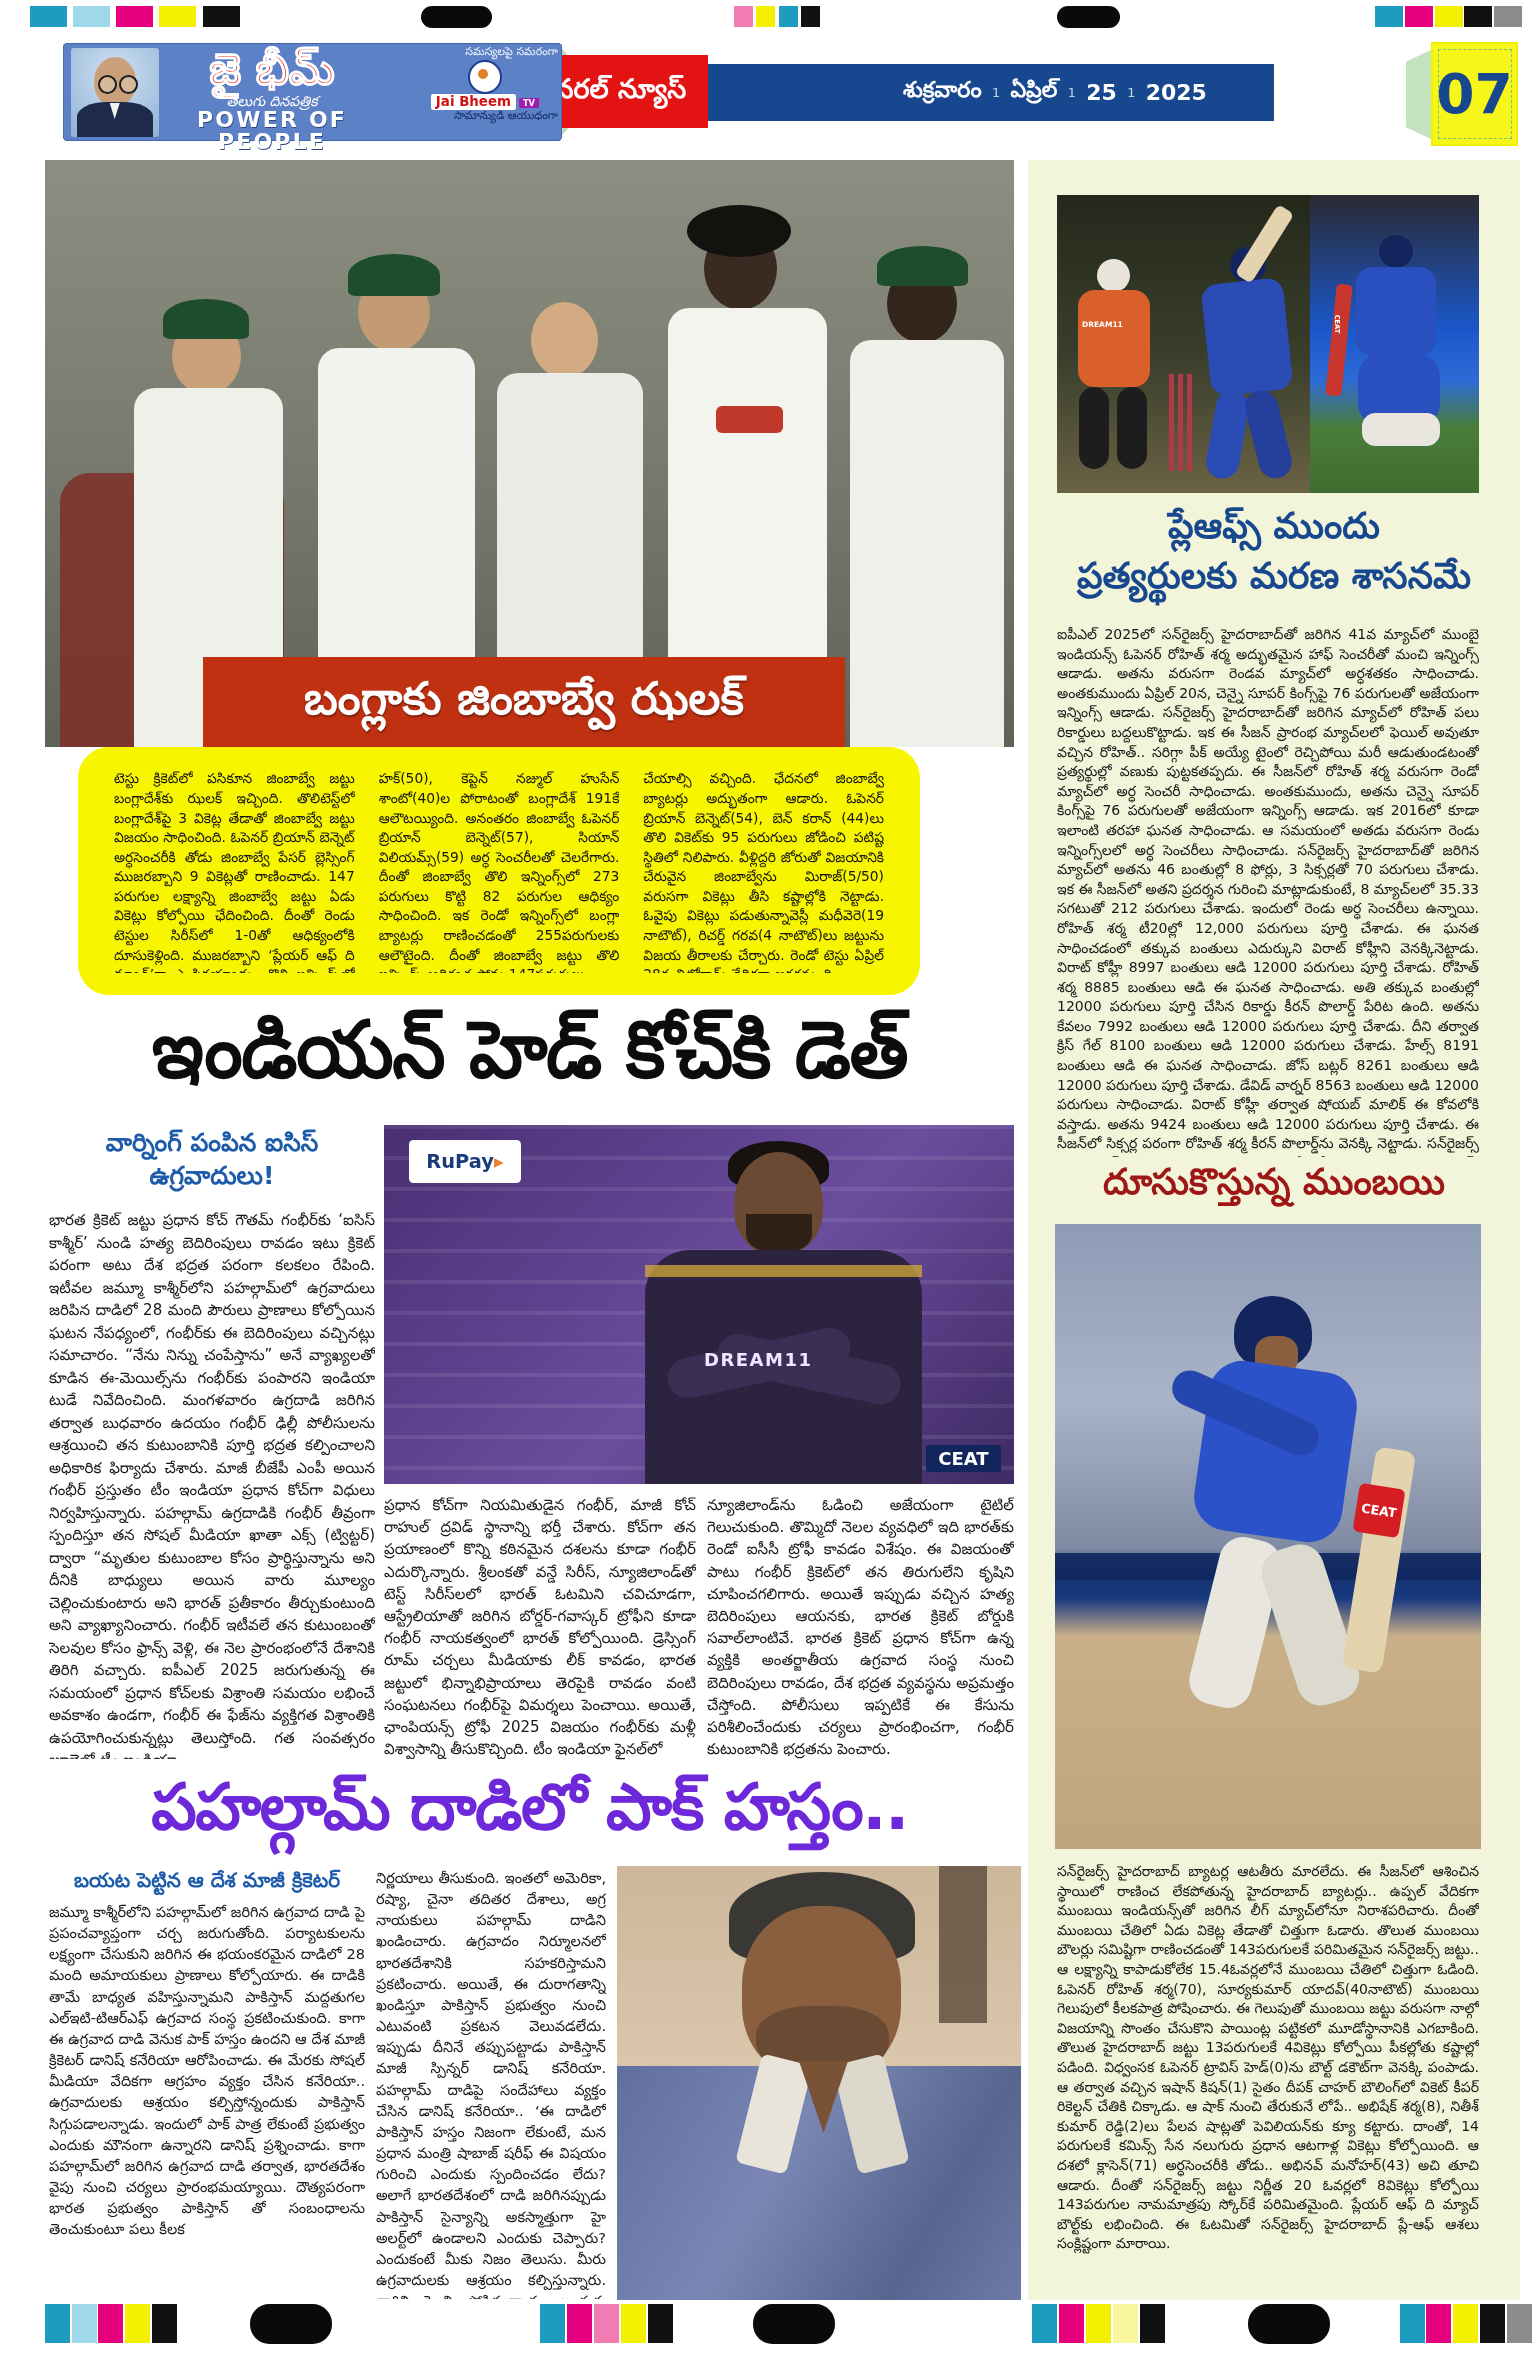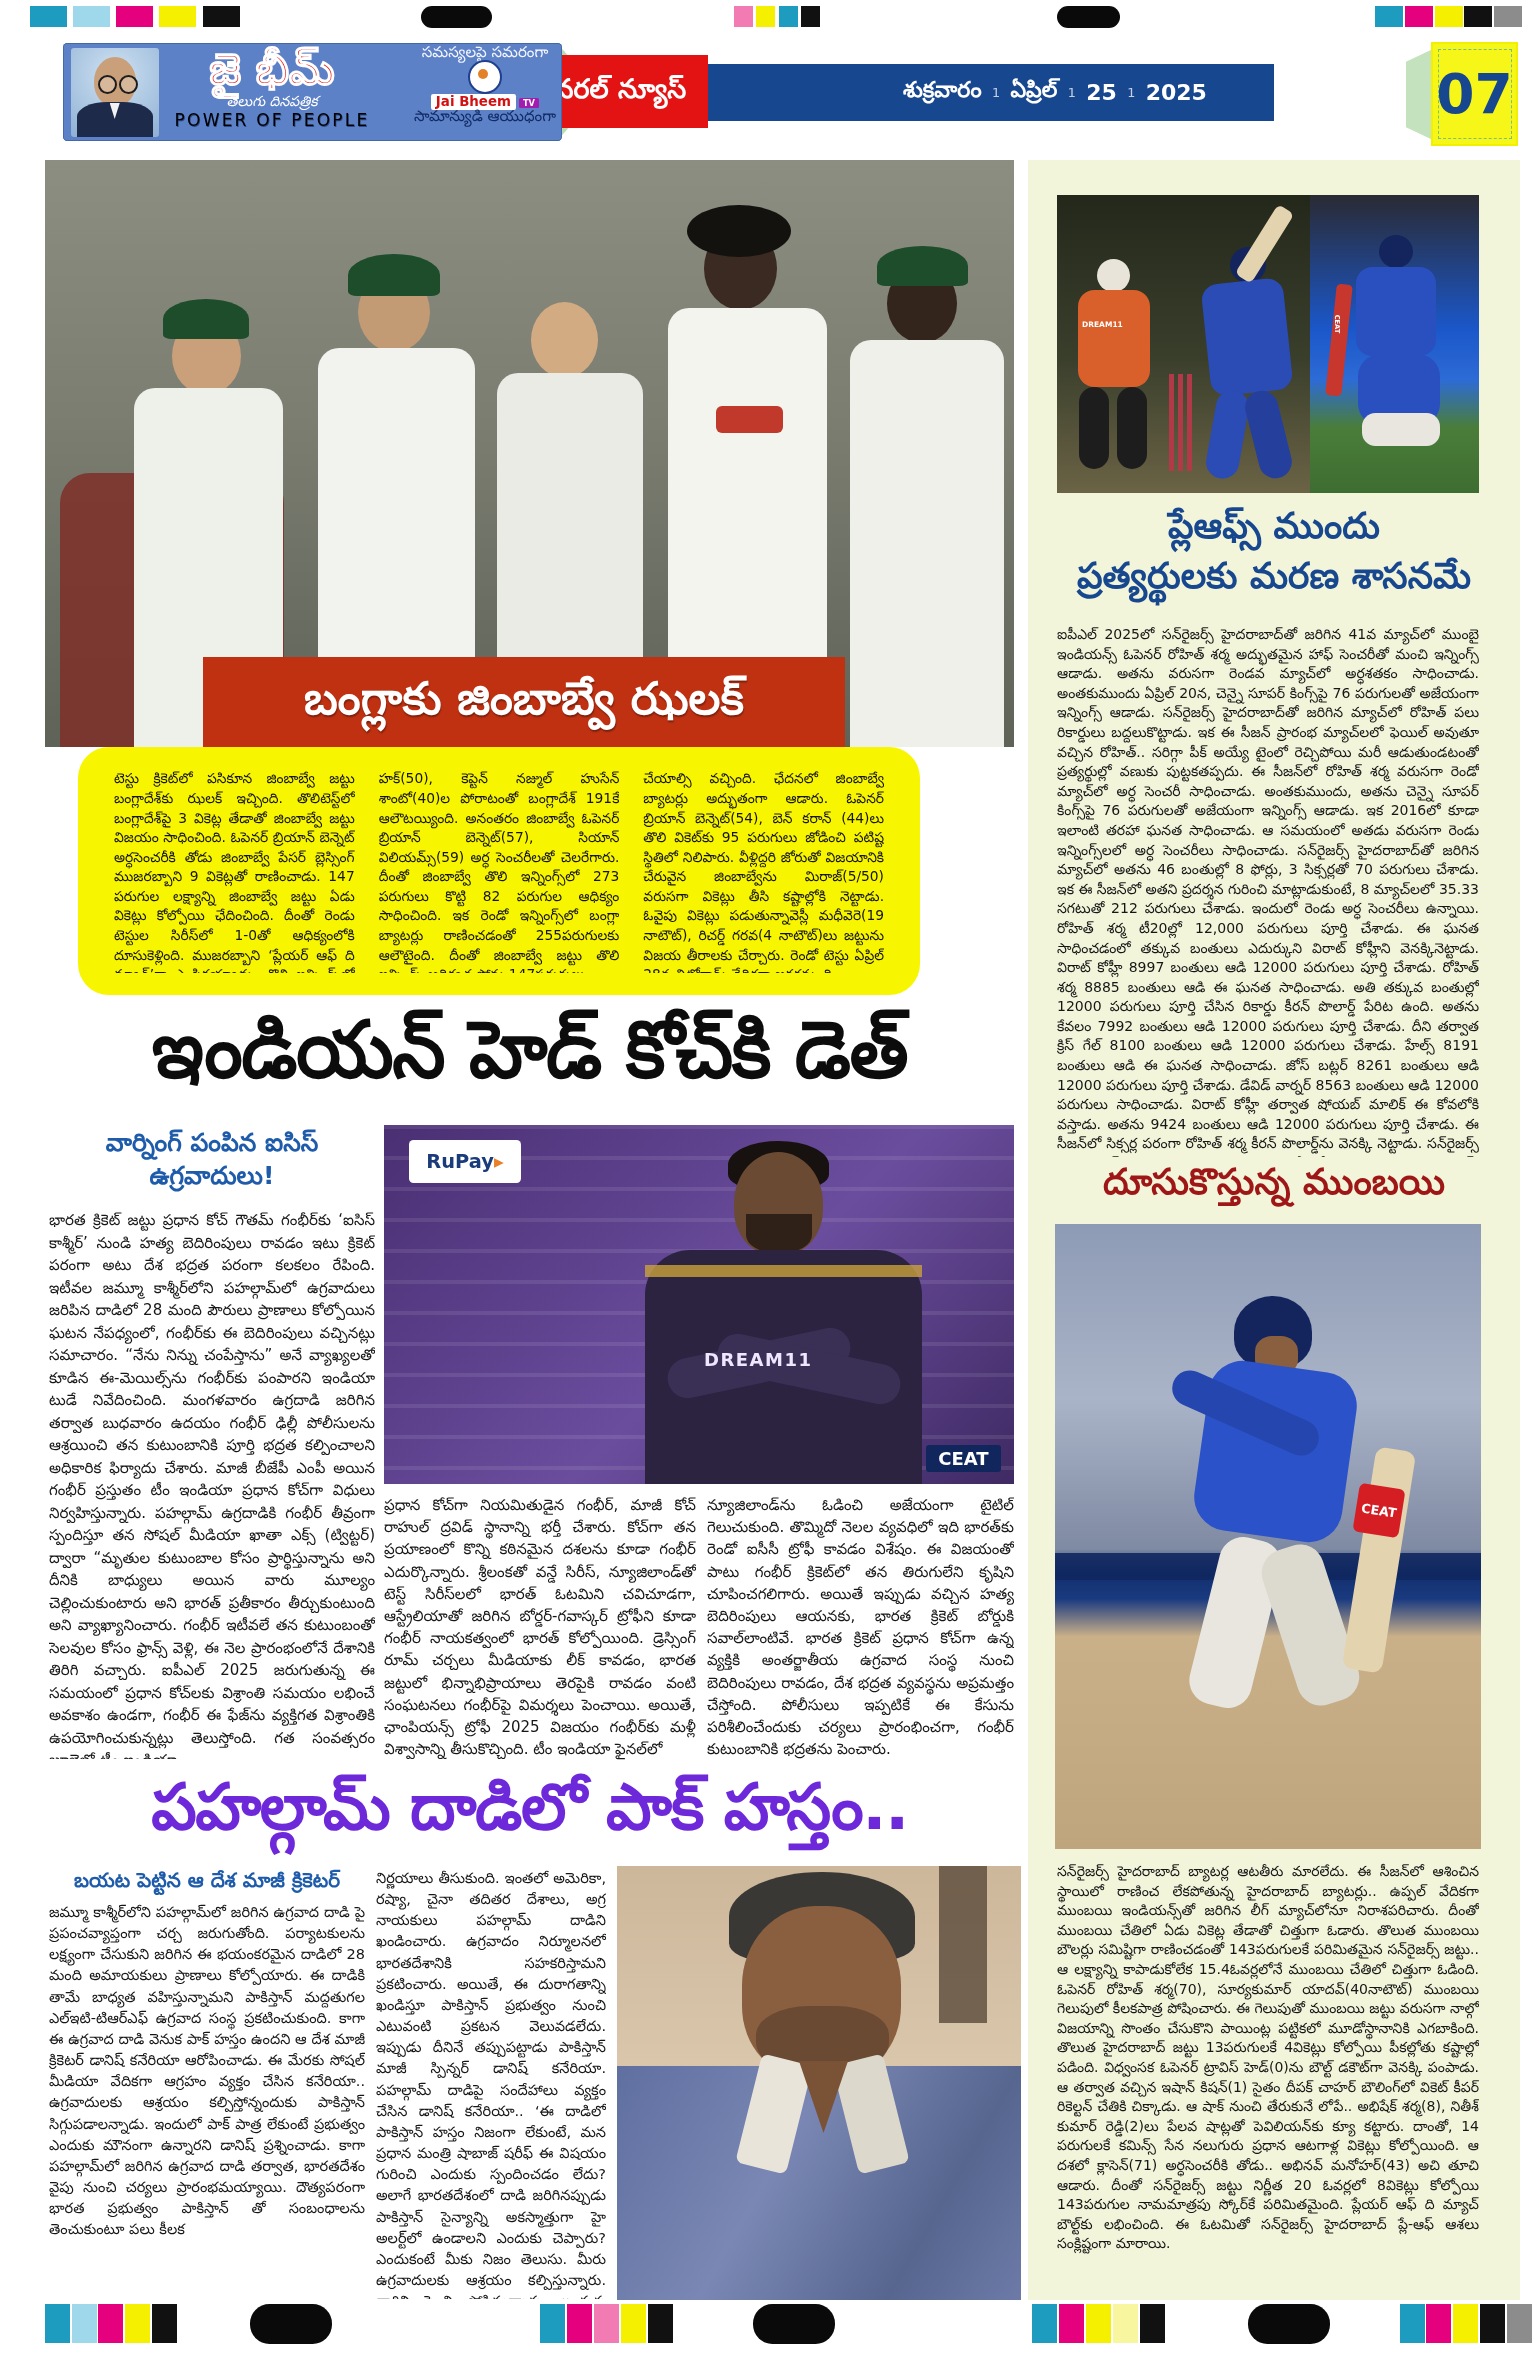--- a/index.html
+++ b/index.html
@@ -11,23 +11,23 @@
   
   #logo-block{left:63px;top:43px;width:499px;height:98px;background:#5d81c6;border-radius:4.5px;box-shadow:0 0 0 0.7px #3c5f9e inset;}
   #portrait{left:7.5px;top:4.5px;width:88px;height:89px;background:radial-gradient(circle at 50% 30%,#cfe2f2 0%,#a8c4e0 60%,#8fb0d4 100%);border-radius:3px;overflow:hidden;}
   .face{left:23px;top:9px;width:42px;height:49px;background:#caa07a;border-radius:50% 50% 46% 46%;}
   .glass{top:27px;width:15px;height:15px;border:2.2px solid #1d1d1d;border-radius:50%;background:rgba(255,255,255,.25);}
   .suit{left:6px;top:54px;width:76px;height:36px;background:#1e2a4a;border-radius:40% 40% 0 0;}
   .collar{left:39px;top:55px;width:10.4px;height:16.4px;background:#f2f2f2;clip-path:polygon(50% 100%,0 0,100% 0);}
   #mast-title{left:86px;top:1.5px;width:246px;height:97px;text-align:center;}
   #mast-title .t1{font-size:43px;font-weight:900;color:#e01313;-webkit-text-stroke:1.5px #ffffff;line-height:48px;}
   #mast-title .t2{font-size:14px;color:#ffffff;font-style:italic;line-height:16.4px;}
-  #mast-title .t3{font-size:17px;color:#000000;font-weight:400;letter-spacing:2.2px;line-height:22.4px;text-shadow:0.7px 0.7px 0 #2c4a86;}
+  #mast-title .t3{font-size:22px;color:#ffffff;font-weight:700;letter-spacing:2.2px;line-height:22.4px;text-shadow:0.7px 0.7px 0 #2c4a86;}
   #mast-right{left:349px;top:3px;width:146px;height:92px;text-align:center;color:#fff;}
-  #mast-right .tag{font-size:15px;line-height:12px;color:#f3f6ff;}
+  #mast-right .tag{font-size:11px;line-height:12px;color:#f3f6ff;text-align:right;}
   #tv-circle{margin:1.5px auto 0;width:30px;height:30px;border-radius:50%;background:#ffffff;border:2.2px solid #1f3f8f;position:relative;}
   #tv-circle .core{position:absolute;left:7.5px;top:7.5px;width:10.4px;height:10.4px;border-radius:50%;background:#e2812a;}
   .tv-name{font-size:13.4px;font-weight:800;color:#d21212;background:#ffffff;display:inline-block;padding:0 4.5px;border-radius:2.2px;line-height:16.4px;}
   .tv-tag{display:inline-block;background:#a21caf;color:#fff;font-size:8.2px;font-weight:700;padding:0 3.7px;border-radius:1.5px;line-height:10.4px;}
   #green-arrow{left:557px;top:43px;width:43px;height:98px;background:#b9dcb3;clip-path:polygon(0 0,100% 50%,0 100%);}
   #blue-bar{left:566px;top:64px;width:708px;height:57px;background:#17478e;}
   #pink-wedge{left:495px;top:55px;width:33px;height:73px;background:#f3b9c3;clip-path:polygon(100% 0,100% 100%,0 100%);}
   #section-box{left:513px;top:55px;width:195px;height:73px;background:#e31313;color:#ffffff;font-size:27px;font-weight:800;
                display:flex;align-items:center;justify-content:center;}
   #date-line{left:835px;top:64px;width:440px;height:57px;display:flex;align-items:center;justify-content:center;gap:10.4px;color:#ffffff;}

